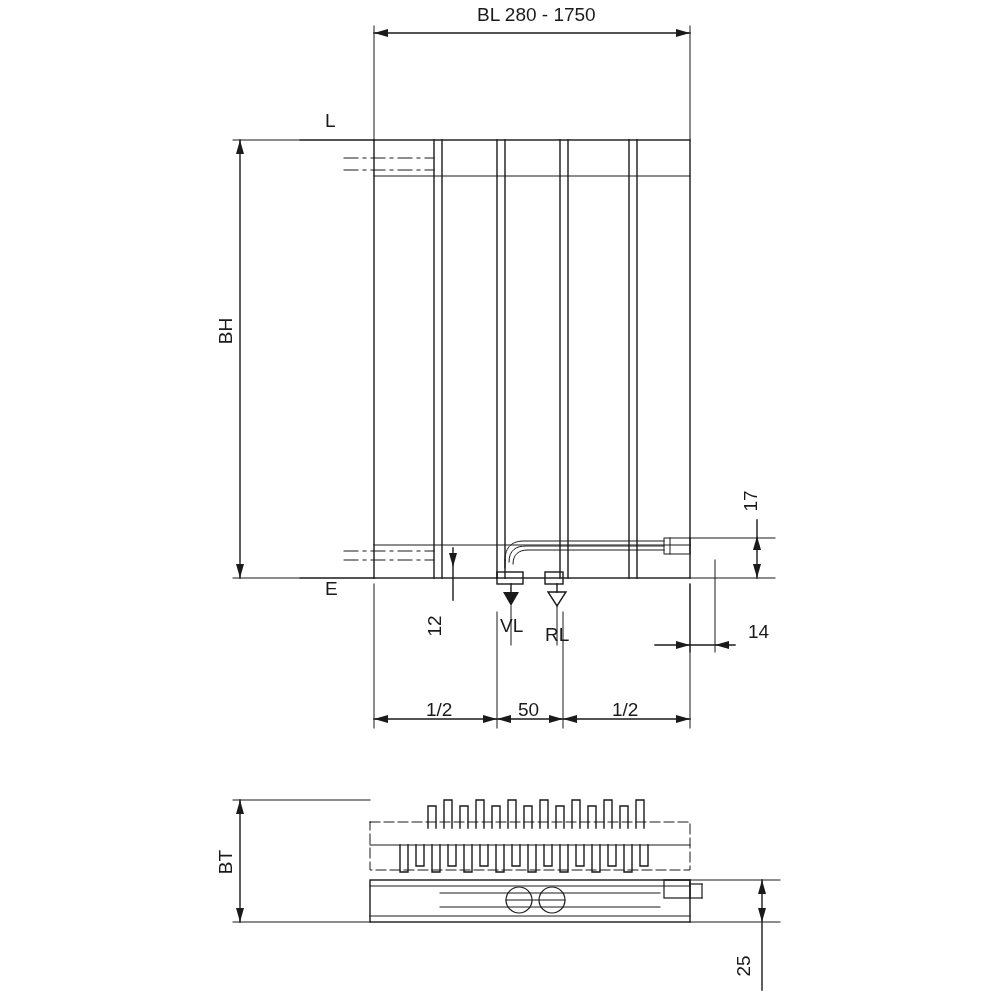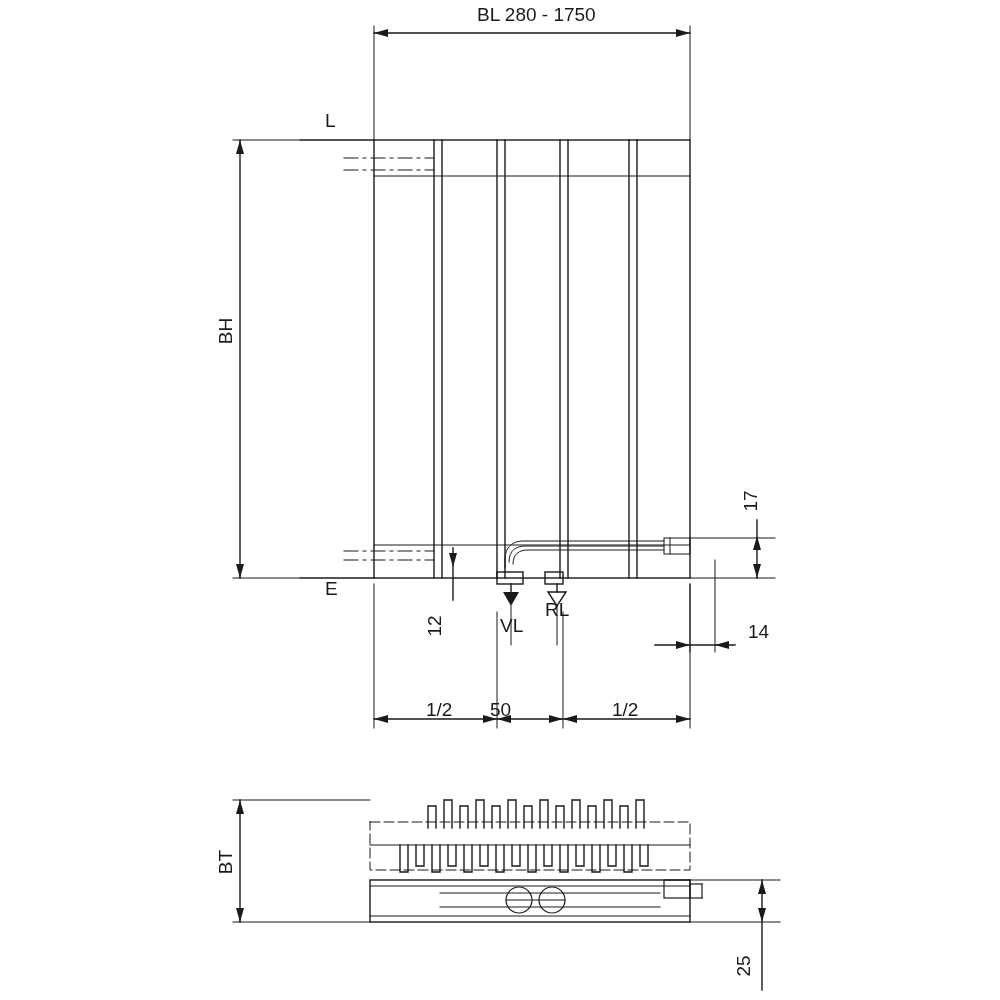--- a/index.html
+++ b/index.html
@@ -219,23 +219,23 @@
   <div class="lbl" style="left:325px;top:110px;">L</div>
   <div class="lbl" style="left:325px;top:578px;">E</div>
 
   <div class="lbl vert" style="left:424px;top:615px;transform:rotate(-90deg);">12</div>
 
   <div class="lbl vert" style="left:740px;top:490px;transform:rotate(-90deg);">17</div>
 
   <div class="lbl" style="left:748px;top:621px;text-align:right;">14</div>
 
   <div class="lbl" style="left:486px;top:615px;padding-left:14px;">VL</div>
-  <div class="lbl" style="left:545px;top:599px;">RL</div>
+  <div class="lbl" style="left:545px;top:624px;">RL</div>
 
   <div class="lbl" style="left:426px;top:699px;">1/2</div>
-  <div class="lbl" style="left:490px;top:699px;text-align:center;">50</div>
+  <div class="lbl" style="left:518px;top:699px;text-align:center;">50</div>
   <div class="lbl" style="left:612px;top:699px;">1/2</div>
 
   <div class="lbl vert" style="left:214px;top:851px;transform:rotate(-90deg);">BT</div>
 
   <div class="lbl vert" style="left:733px;top:955px;transform:rotate(-90deg);">25</div>
 
 </div>
 
 </body></html>

